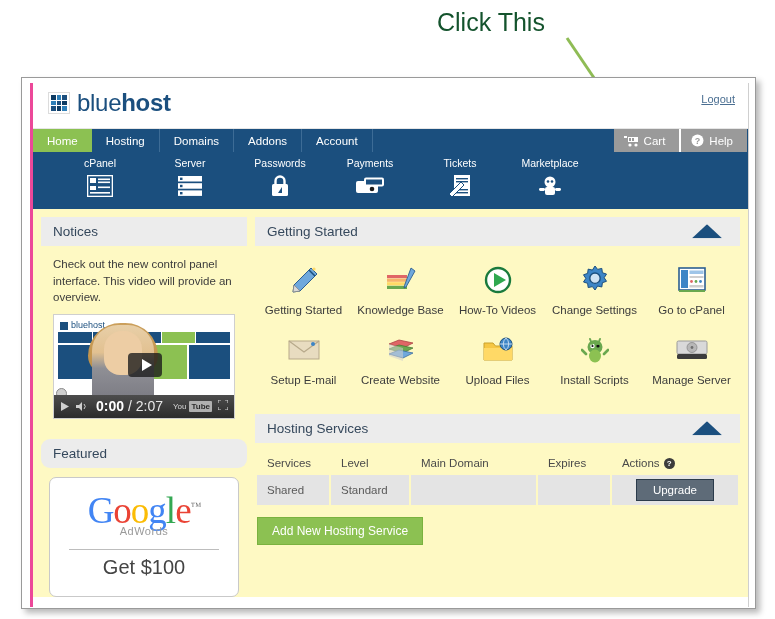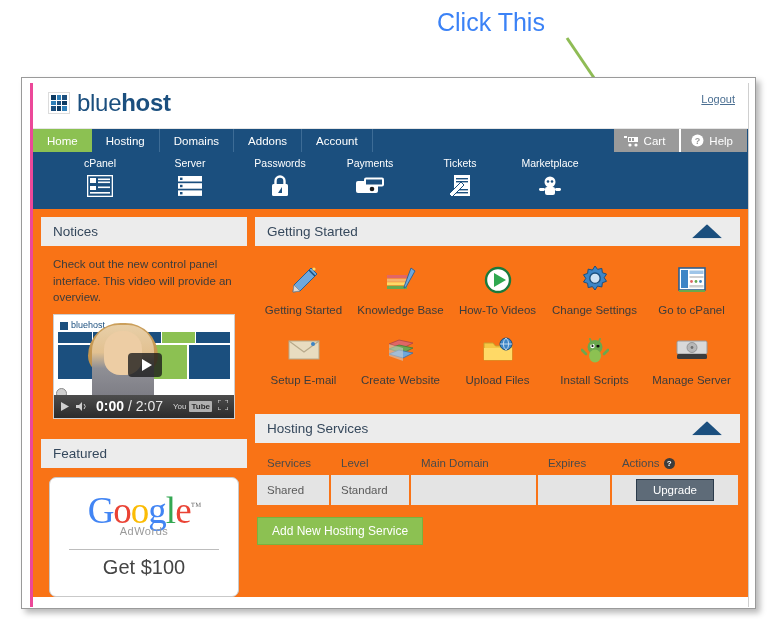--- a/index.html
+++ b/index.html
@@ -10,21 +10,21 @@
     font-family: "Liberation Sans", sans-serif;
     overflow: hidden;
     position: relative;
   }
 
   
   .annot-label {
     position: absolute;
     left: 437px; top: 8px;
     font-size: 25px;
-    color: #3b82f6;
+    color: #14532d;
     font-family: "Liberation Sans", sans-serif;
     letter-spacing: 0px;
   }
   .annot-arrow {
     position: absolute;
     left: 0; top: 0;
     width: 775px; height: 619px;
     pointer-events: none;
   }
 
@@ -127,21 +127,21 @@
     font-size: 10.5px;
   }
   .subbar-item .sb-label { display:block; margin-bottom: 3px; }
   .subbar-item .sb-icon { display:flex; justify-content:center; height: 28px; align-items:center; }
 
   
   .content {
     display: flex;
     padding: 8px 8px 0 8px;
     gap: 8px;
-    background: #f97316;
+    background: #fef9c3;
   }
   .col-left { width: 206px; flex: 0 0 206px; }
   .col-right { flex: 1; }
 
   .panel-head {
     background: #ececec;
     height: 29px;
     display: flex; align-items: center;
     padding: 0 12px;
     font-size: 13.5px; color: #35485c;
@@ -483,21 +483,21 @@
             </span>
             <span class="vb-full">
               <svg width="10" height="10" viewBox="0 0 10 10">
                 <path d="M0 3 V0 H3 M7 0 H10 V3 M10 7 V10 H7 M3 10 H0 V7" fill="none" stroke="#cfcfcf" stroke-width="1.2"></path>
               </svg>
             </span>
           </div>
         </div>
       </div>
 
-      <div class="panel-head" style="margin-top:12px;">
+      <div class="panel-head" style="margin-top:12px;border-radius:9px;">
         <span>Featured</span>
       </div>
       <div class="featured-body">
         <div class="ad-card">
           <div class="g-logo">
             <span>G</span><span>o</span><span>o</span><span>g</span><span>l</span><span>e</span><sup>™</sup>
           </div>
           <div class="g-sub">AdWords</div>
           <div class="ad-rule"></div>
           <div class="ad-offer">Get $100</div>

